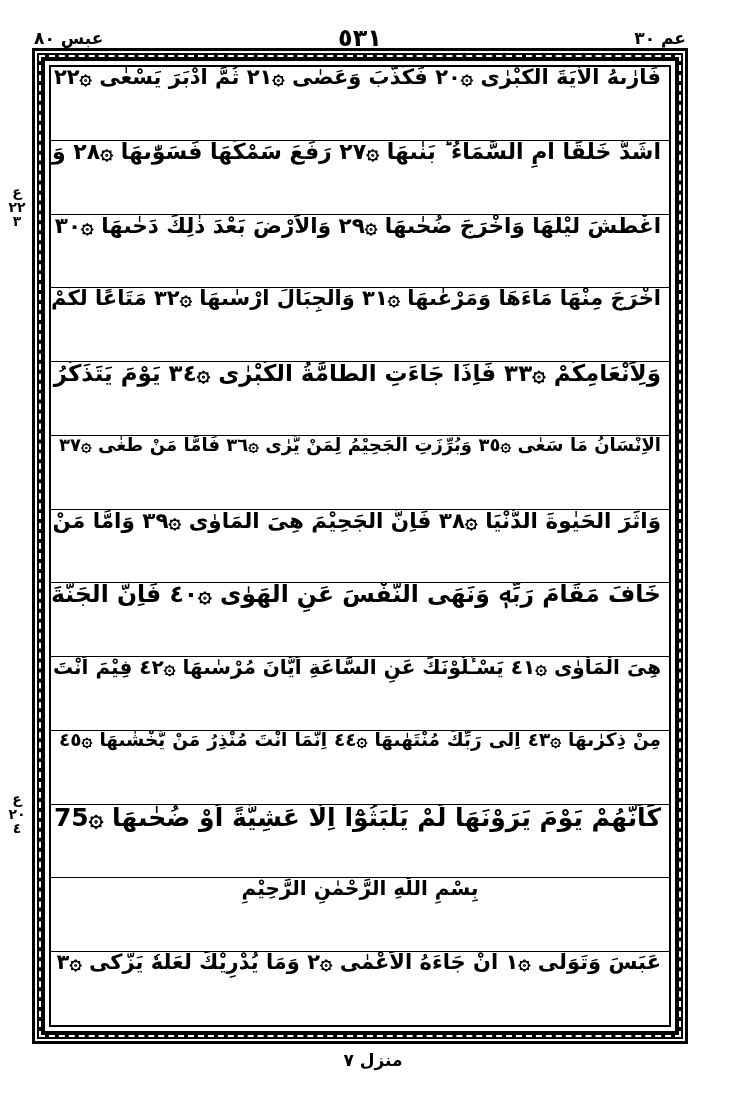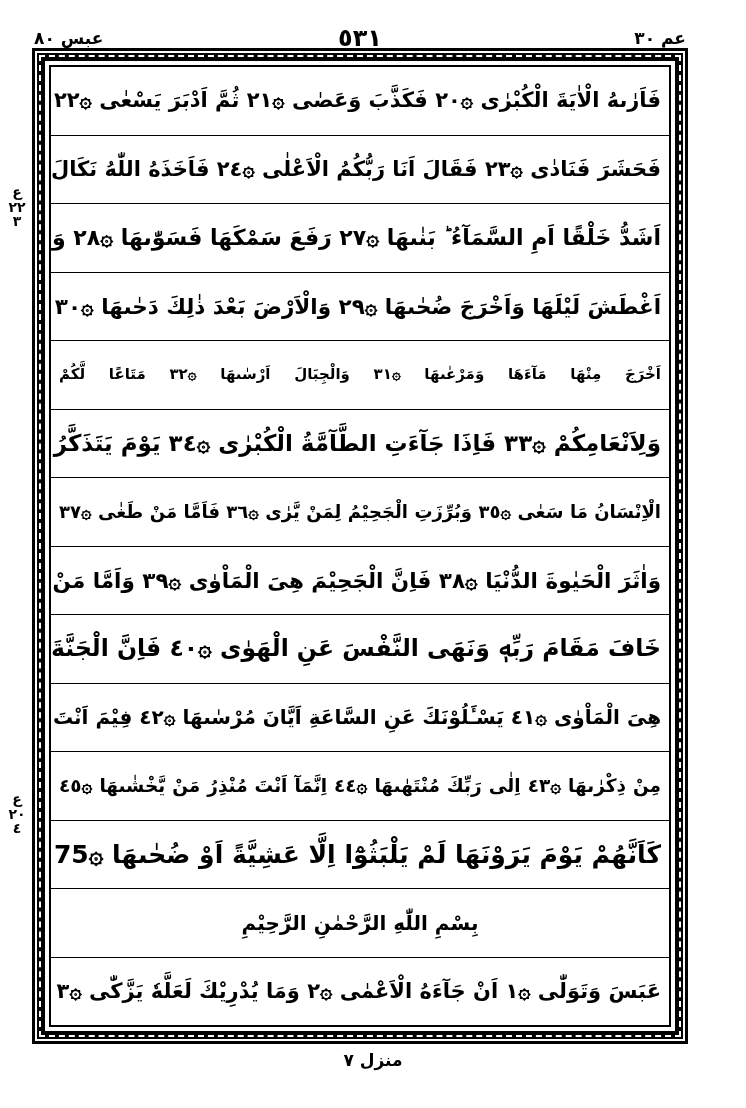--- a/index.html
+++ b/index.html
@@ -27,21 +27,21 @@
     content: ""; position: absolute; inset: -6px;
     border: 2px dashed #fff; pointer-events: none;
   }
   .inner {
     position: absolute; top: 14px; left: 14px; right: 14px; bottom: 14px;
     border: 2px solid #000; box-sizing: border-box;
     display: flex; flex-direction: column;
   }
   .row {
     flex: 1 1 0; border-bottom: 1.5px solid #000; box-sizing: border-box;
-    display: flex; align-items: center; justify-content: center;
+    display: flex; justify-content: center;
     direction: rtl; padding: 0 8px; overflow: hidden; white-space: nowrap;
     font-family: "DejaVu Sans", sans-serif; font-weight: bold;
     font-size: 31px; line-height: 1;
   }
   .row:last-child { border-bottom: none; }
   .row.line { justify-content: space-between; text-align-last: justify; }
   .row.line span.txt { display: block; width: 100%; text-align: justify; text-align-last: justify; }
   .row.banner { font-size: 22px; font-weight: normal; background: #fff; }
   .row.bismillah { font-size: 20px; }
 
@@ -68,30 +68,27 @@
 
 <div class="margin-mark m1">ع ۲۲ ۳</div>
 <div class="margin-mark m2">ع ۲۰ ٤</div>
 
 <div class="frame">
   <div class="frame-ornament"></div>
   <div class="inner">
     <div class="row line" style="font-size: 21px;">
         <span class="txt">فَاَرٰىهُ الْاٰيَةَ الْكُبْرٰى ۞۲۰ فَكَذَّبَ وَعَصٰى ۞۲۱ ثُمَّ اَدْبَرَ يَسْعٰى ۞۲۲</span>
       </div>
-    <div class="row line" style="font-size: 21px;">
-        <span class="txt">فَحَشَرَ فَنَادٰى ۞۲۳ فَقَالَ اَنَا رَبُّكُمُ الْاَعْلٰى ۞۲٤ فَاَخَذَهُ اللّٰهُ نَكَالَ</span>
-      </div>
     <div class="row line" style="font-size: 22px;">
         <span class="txt">اَشَدُّ خَلْقًا اَمِ السَّمَآءُ ؕ بَنٰىهَا ۞۲۷ رَفَعَ سَمْكَهَا فَسَوّٰىهَا ۞۲۸ وَ</span>
       </div>
     <div class="row line" style="font-size: 21.5px;">
         <span class="txt">اَغْطَشَ لَيْلَهَا وَاَخْرَجَ ضُحٰىهَا ۞۲۹ وَالْاَرْضَ بَعْدَ ذٰلِكَ دَحٰىهَا ۞۳۰</span>
       </div>
-    <div class="row line" style="font-size: 15px;">
+    <div class="row line" style="font-size: 21px;">
         <span class="txt">اَخْرَجَ مِنْهَا مَآءَهَا وَمَرْعٰىهَا ۞۳۱ وَالْجِبَالَ اَرْسٰىهَا ۞۳۲ مَتَاعًا لَّكُمْ</span>
       </div>
     <div class="row line" style="font-size: 23px;">
         <span class="txt">وَلِاَنْعَامِكُمْ ۞۳۳ فَاِذَا جَآءَتِ الطَّآمَّةُ الْكُبْرٰى ۞۳٤ يَوْمَ يَتَذَكَّرُ</span>
       </div>
     <div class="row line" style="font-size: 18px;">
         <span class="txt">الْاِنْسَانُ مَا سَعٰى ۞۳٥ وَبُرِّزَتِ الْجَحِيْمُ لِمَنْ يَّرٰى ۞۳٦ فَاَمَّا مَنْ طَغٰى ۞۳۷</span>
       </div>
     <div class="row line" style="font-size: 21.5px; padding-left: 20px;">
         <span class="txt">وَاٰثَرَ الْحَيٰوةَ الدُّنْيَا ۞۳۸ فَاِنَّ الْجَحِيْمَ هِىَ الْمَاْوٰى ۞۳۹ وَاَمَّا مَنْ</span>

